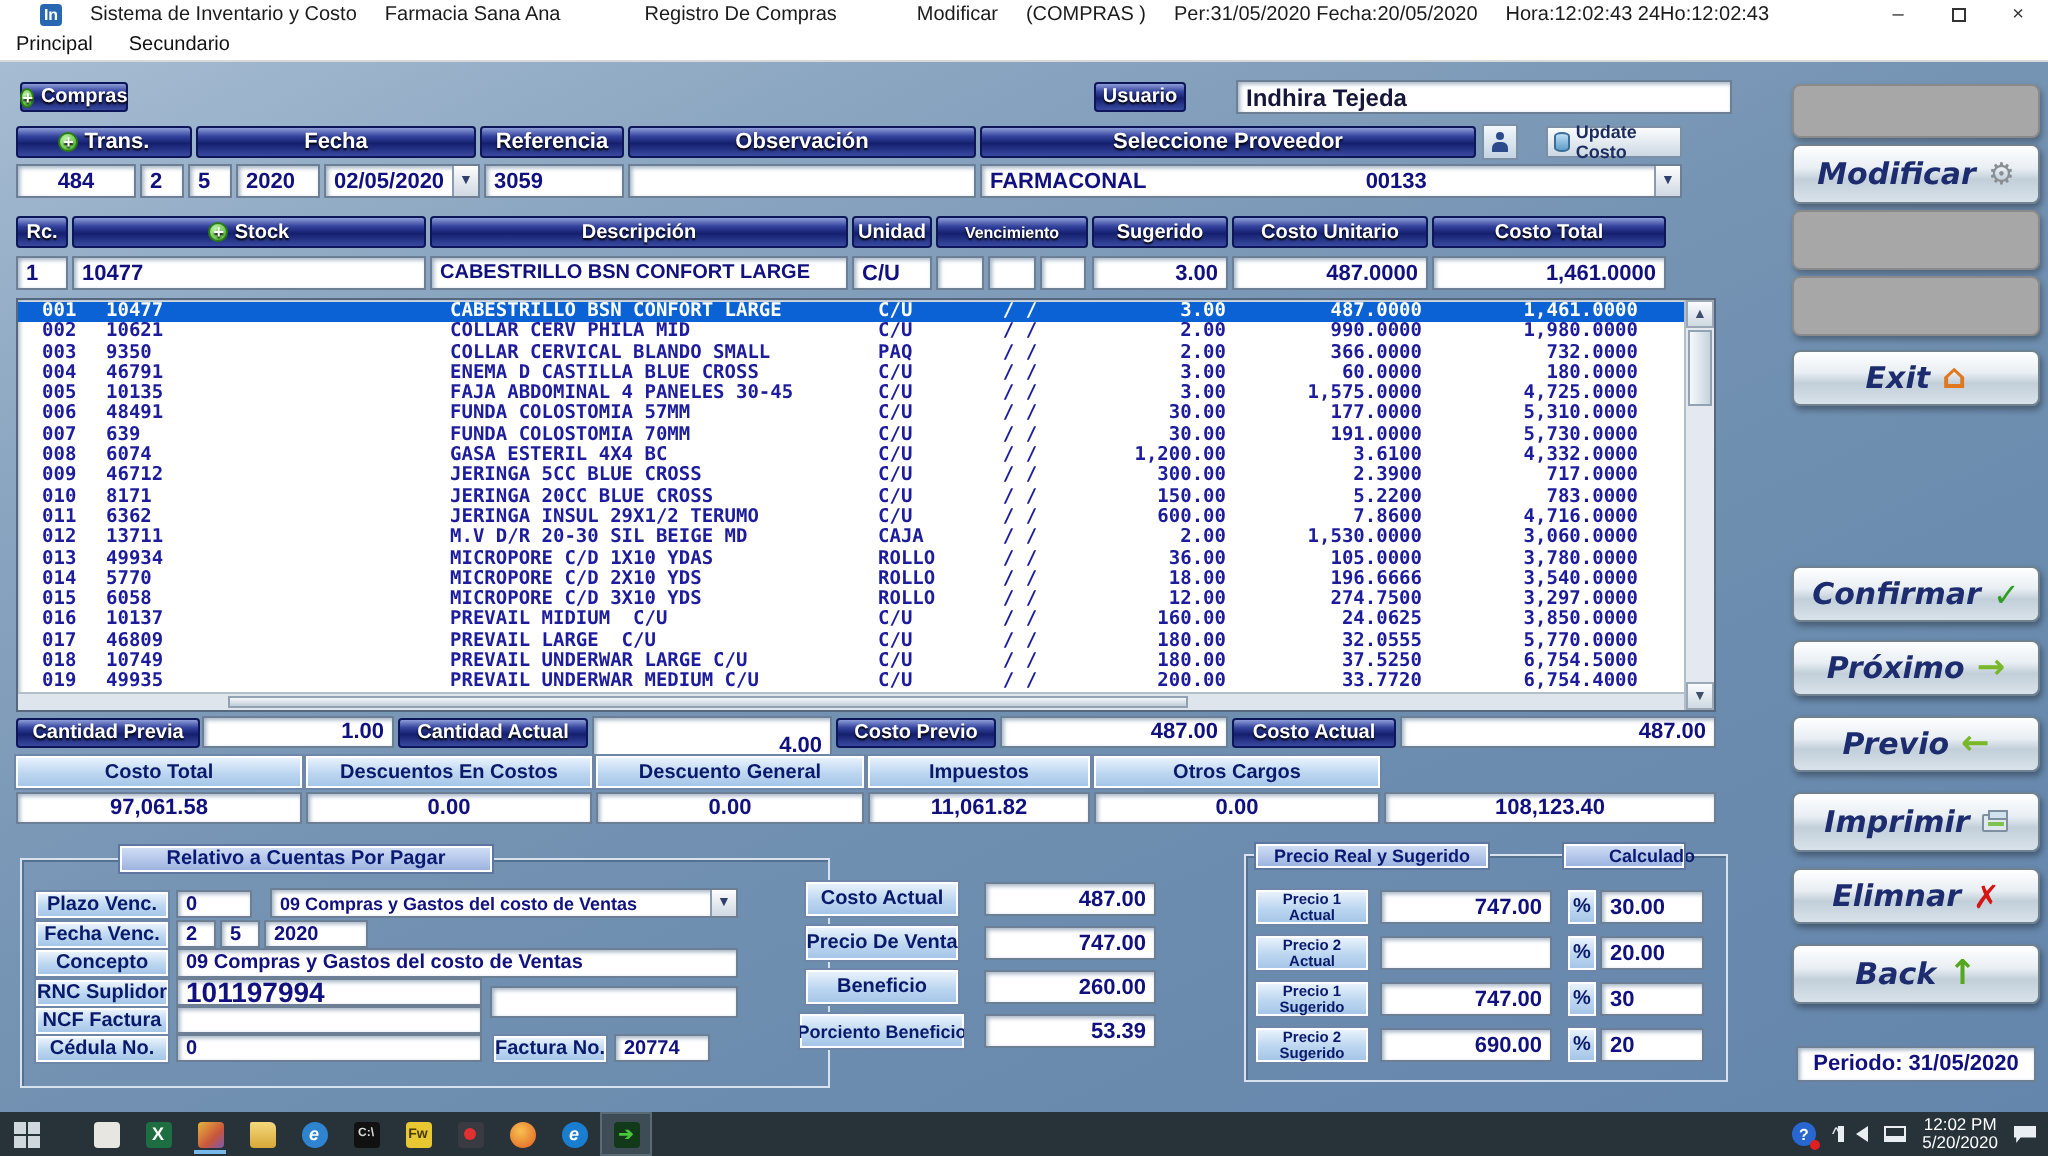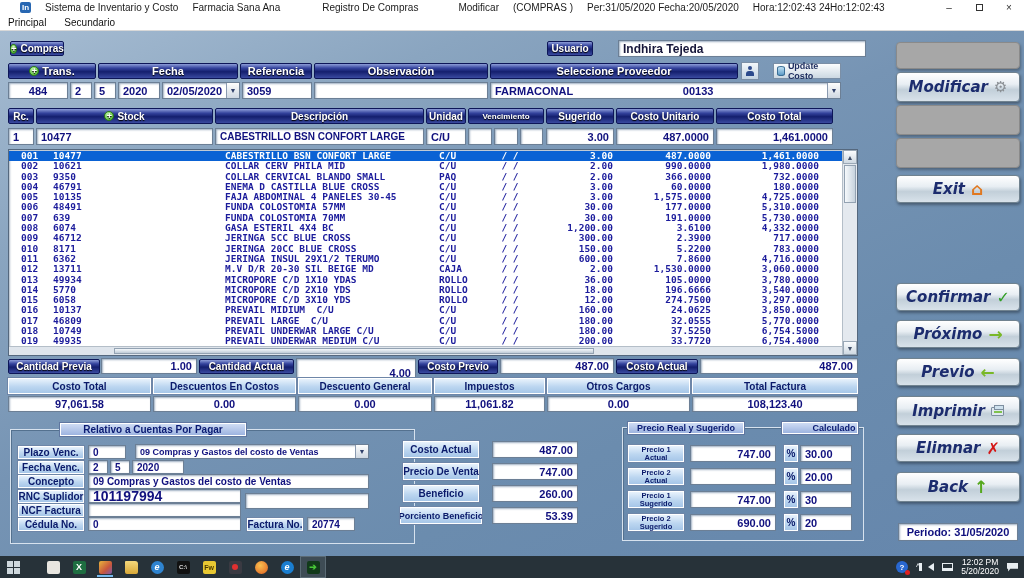--- a/index.html
+++ b/index.html
@@ -223,21 +223,20 @@
     <div class="abs val right" style="left:500px; top:327px; width:114px; height:16px;">487.00</div>
     <div class="abs hdr small" style="left:616px; top:328px; width:82px;  height:15px;">Costo Actual</div>
     <div class="abs val right" style="left:700px; top:327px; width:158px; height:16px;">487.00</div>
 
     <div class="abs" style="left:8px; top:347px; width:850px; display:flex; gap:2px;">
       <div class="lbl" style="flex:0 0 143px; height:16px;">Costo Total</div>
       <div class="lbl" style="flex:0 0 143px; height:16px;">Descuentos En Costos</div>
       <div class="lbl" style="flex:0 0 134px; height:16px;">Descuento General</div>
       <div class="lbl" style="flex:0 0 111px; height:16px;">Impuestos</div>
       <div class="lbl" style="flex:0 0 143px; height:16px;">Otros Cargos</div>
-      <div class="lbl" style="flex:1; height:16px;">Total Factura</div>
     </div>
     <div class="abs" style="left:8px; top:365px; width:850px; display:flex; gap:2px;">
       <div class="val center" style="flex:0 0 143px; height:16px;">97,061.58</div>
       <div class="val center" style="flex:0 0 143px; height:16px;">0.00</div>
       <div class="val center" style="flex:0 0 134px; height:16px;">0.00</div>
       <div class="val center" style="flex:0 0 111px; height:16px;">11,061.82</div>
       <div class="val center" style="flex:0 0 143px; height:16px;">0.00</div>
       <div class="val center" style="flex:1; height:16px;">108,123.40</div>
     </div>
 
@@ -275,21 +274,21 @@
     <div class="abs val right" style="left:492px; top:410px; width:86px; height:17px;">487.00</div>
     <div class="abs lbl" style="left:403px; top:432px; width:76px; height:17px;">Precio De Venta</div>
     <div class="abs val right" style="left:492px; top:432px; width:86px; height:17px;">747.00</div>
     <div class="abs lbl" style="left:403px; top:454px; width:76px; height:17px;">Beneficio</div>
     <div class="abs val right" style="left:492px; top:454px; width:86px; height:17px;">260.00</div>
     <div class="abs lbl" style="left:400px; top:476px; width:82px; height:17px; font-size:9px;">Porciento Beneficio</div>
     <div class="abs val right" style="left:492px; top:476px; width:86px; height:17px;">53.39</div>
 
     <div class="groupbox" style="left:622px; top:396px; width:242px; height:114px;"></div>
     <div class="abs grouptitle" style="left:628px; top:391px; width:116px; height:12px; font-size:9px;">Precio Real y Sugerido</div>
-    <div class="abs grouptitle" style="left:782px; top:391px; width:76px; height:12px; font-size:9px;padding-left:28px;">Calculado</div>
+    <div class="abs grouptitle" style="left:782px; top:391px; width:60px; height:12px; font-size:9px;padding-left:28px;">Calculado</div>
 
     <div class="abs lbl" style="left:628px; top:414px; width:56px; height:17px; flex-direction:column; font-size:7.5px; line-height:8px;">
         <span>Precio 1</span>
         <span>Actual</span>
       </div>
     <div class="abs val right" style="left:690px; top:414px; width:86px; height:17px;">747.00</div>
     <div class="abs lbl" style="left:784px; top:414px; width:14px; height:17px;">%</div>
     <div class="abs val" style="left:800px; top:414px; width:52px; height:17px;">30.00</div>
 
     <div class="abs lbl" style="left:628px; top:437px; width:56px; height:17px; flex-direction:column; font-size:7.5px; line-height:8px;">

